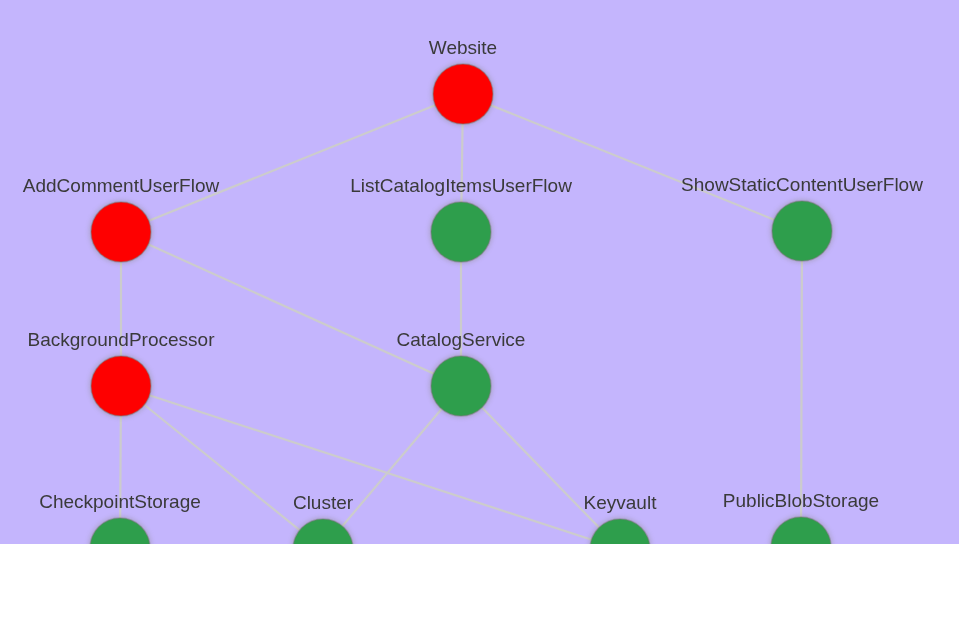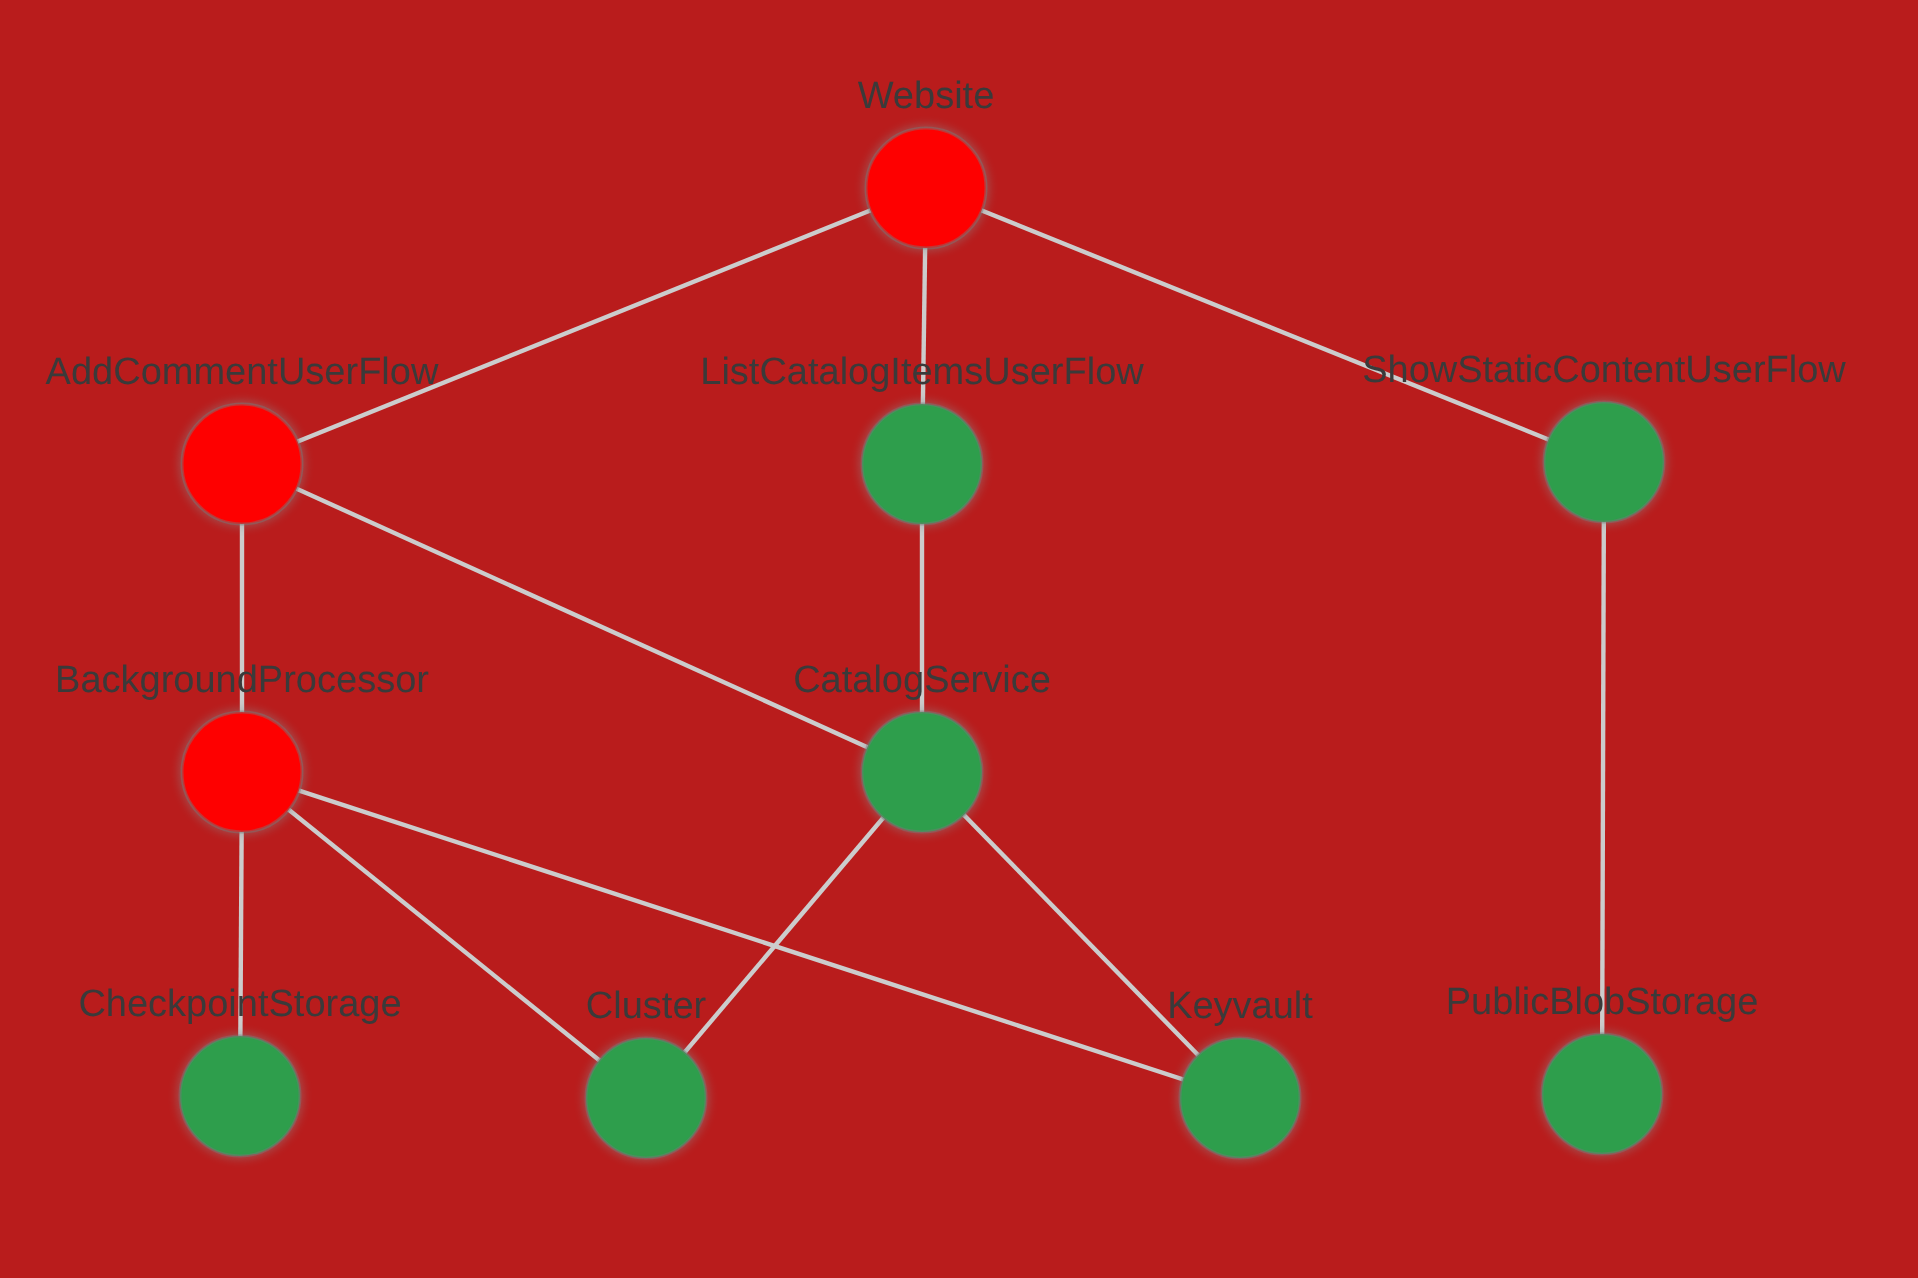--- a/index.html
+++ b/index.html
@@ -3,22 +3,22 @@
 <meta charset="utf-8">
 <style>
   html, body {
     margin: 0;
     padding: 0;
     background: #ffffff;
   }
   .canvas {
     position: relative;
     width: 959px;
-    height: 639px;
-    background: #b91c1c;
+    height: 544px;
+    background: #c4b5fd;
     overflow: hidden;
     font-family: "Liberation Sans", sans-serif;
   }
   svg.graph {
     display: block;
     width: 959px;
     height: 639px;
   }
   .edge {
     stroke-width: 2.2px;

